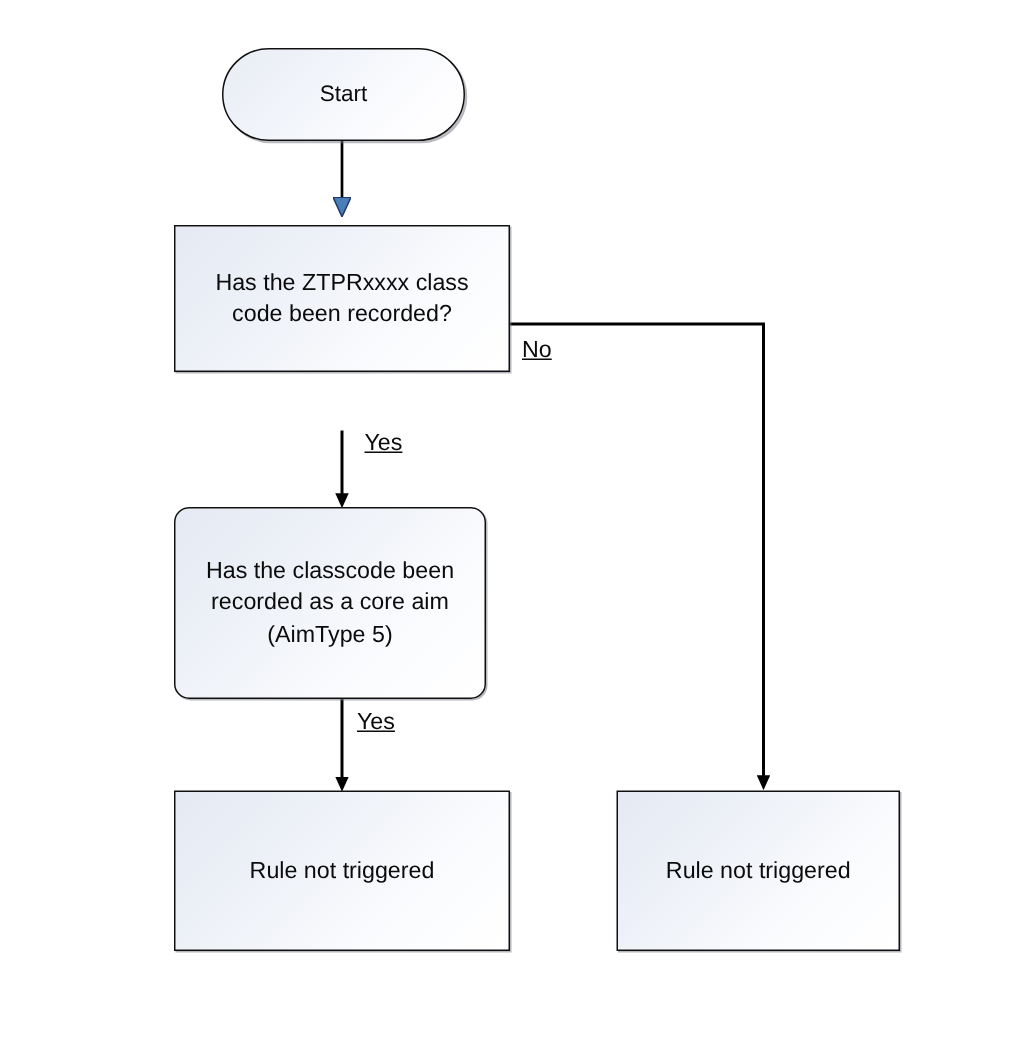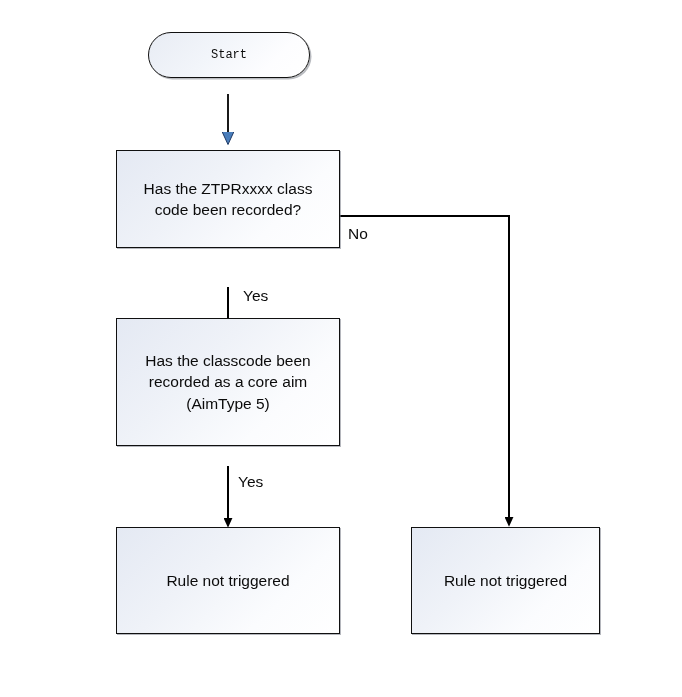--- a/index.html
+++ b/index.html
@@ -44,61 +44,62 @@
     display: block;
     padding: 0 10px;
     white-space: pre-line;
   }
 
   
   #node-start {
     left: 148px;
     top: 32px;
     width: 162px;
-    height: 46px;
+    height: 62px;
     border-radius: 40px;
     border-width: 1.8px;
     background: linear-gradient(135deg, #e8ecf4 0%, #f2f5fa 40%, #fdfdff 75%, #ffffff 100%);
     box-shadow: 1.5px 1.5px 0 rgba(115,120,130,0.5);
-    font-size: 12px;
-    font-family: Liberation Mono, monospace;
+    font-size: 15px;
   }
 
   
   #node-q1 {
     left: 116px;
     top: 150px;
     width: 224px;
     height: 98px;
   }
   #node-q2 {
     left: 116px;
-    top: 318px;
-    width: 224px;
+    top: 338px;
+    width: 208px;
     height: 128px;
+    border-radius: 10px;
   }
   #node-result-left {
     left: 116px;
     top: 527px;
     width: 224px;
     height: 107px;
   }
   #node-result-right {
     left: 411px;
     top: 527px;
     width: 189px;
     height: 107px;
   }
 
   
   .edge-label {
     position: absolute;
     font-size: 15.5px;
     color: #0b0b0b;
     white-space: nowrap;
+    text-decoration: underline;
   }
   #label-yes-1 { left: 243px; top: 287px; }
   #label-no    { left: 348px; top: 225px; }
   #label-yes-2 { left: 238px; top: 473px; }
 </style>
 </head>
 <body>
 
 <svg id="flow-canvas" viewBox="0 0 682 697" xmlns="http://www.w3.org/2000/svg">
   <defs>

